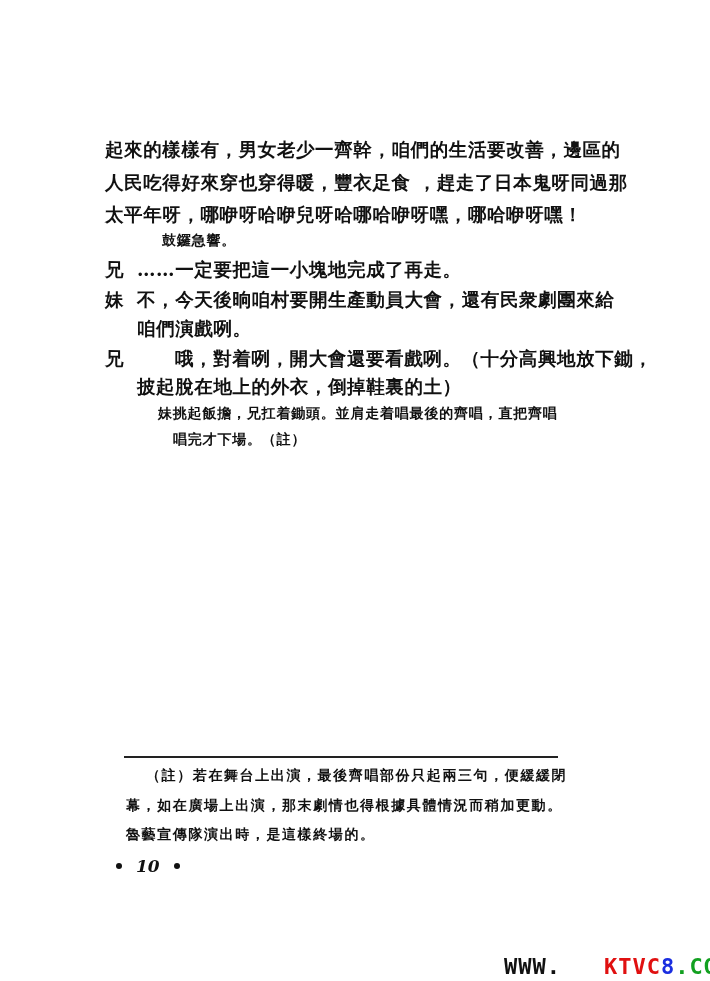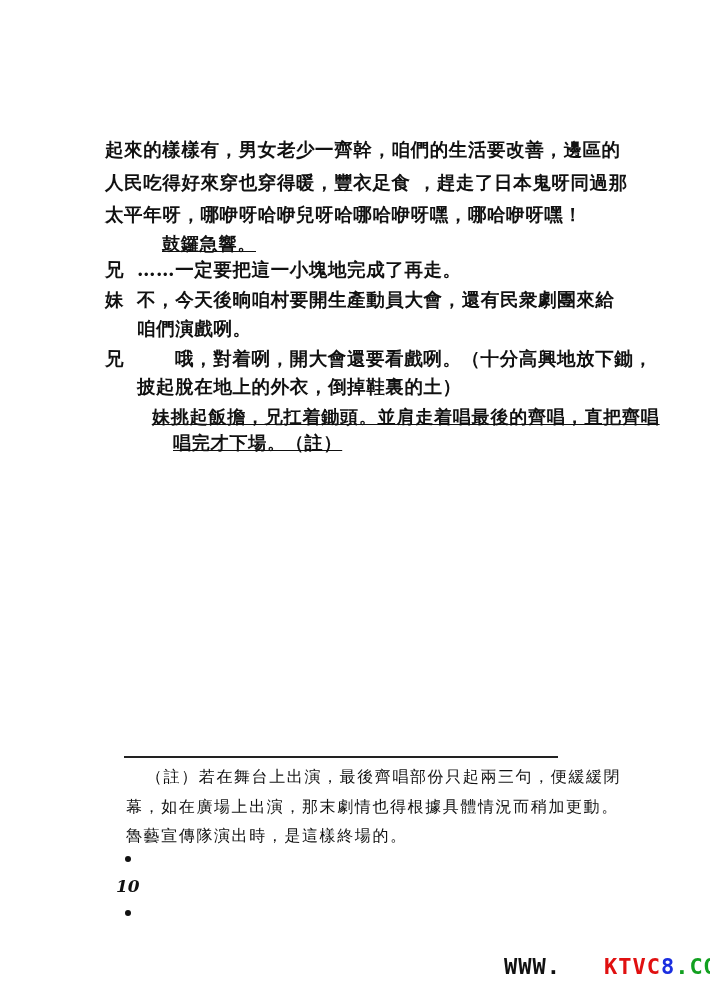--- a/index.html
+++ b/index.html
@@ -15,50 +15,49 @@
   .line {
     position: absolute;
     white-space: nowrap;
     font-size: 18.5px;
     letter-spacing: 0.6px;
     font-weight: 600;
   }
   .stage {
     position: absolute;
     white-space: nowrap;
-    font-size: 18px;
+    font-size: 14px;
     font-weight: 700;
     letter-spacing: 0.8px;
-    text-decoration: underline;
   }
   .speaker {
     position: absolute;
     font-size: 18.5px;
     font-weight: 700;
   }
   .rule {
     position: absolute;
     left: 124px; top: 756px;
     width: 434px; height: 2px;
     background: #222;
   }
   .note {
     position: absolute;
     white-space: nowrap;
-    font-size: 16px;
-    font-weight: 400;
+    font-size: 14px;
+    font-weight: 700;
     letter-spacing: 1.6px;
   }
   .pagenum {
     position: absolute;
     left: 116px; top: 856px;
     font-size: 17px;
     font-style: italic;
     font-weight: 700;
-    display: flex; align-items: center; gap: 14px; flex-direction: column;
+    display: flex; align-items: center; gap: 14px;
   }
   .dot { width: 6px; height: 6px; border-radius: 50%; background: #111; display: inline-block; }
   .watermark {
     position: absolute;
     left: 504px; top: 954px;
     font-family: "DejaVu Sans Mono", "Liberation Mono", monospace;
     font-size: 22px;
     font-weight: 700;
     letter-spacing: 1px;
     text-transform: uppercase;
@@ -80,21 +79,21 @@
   <div class="line" style="left:137px; top:257px;">……一定要把這一小塊地完成了再走。</div>
 
   <div class="speaker" style="left:105px; top:287px;">妹</div>
   <div class="line" style="left:137px; top:287px;">不，今天後晌咱村要開生產動員大會，還有民衆劇團來給</div>
   <div class="line" style="left:137px; top:316px;">咱們演戲咧。</div>
 
   <div class="speaker" style="left:105px; top:346px;">兄</div>
   <div class="line" style="left:137px; top:346px;padding-left:38px;">哦，對着咧，開大會還要看戲咧。（十分高興地放下鋤，</div>
   <div class="line" style="left:137px; top:374px;">披起脫在地上的外衣，倒掉鞋裏的土）</div>
 
-  <div class="stage" style="left:152px; top:405px;">妹挑起飯擔，兄扛着鋤頭。並肩走着唱最後的齊唱，直把齊唱</div>
+  <div class="stage" style="left:158px; top:405px;">妹挑起飯擔，兄扛着鋤頭。並肩走着唱最後的齊唱，直把齊唱</div>
   <div class="stage" style="left:145px; top:431px;padding-left:28px;">唱完才下場。（註）</div>
 
   <div class="rule"></div>
 
   <div class="note" style="left:146px; top:767px;">（註）若在舞台上出演，最後齊唱部份只起兩三句，便緩緩閉</div>
   <div class="note" style="left:126px; top:797px;">幕，如在廣場上出演，那末劇情也得根據具體情況而稍加更動。</div>
   <div class="note" style="left:126px; top:826px;text-align:right;">魯藝宣傳隊演出時，是這樣終場的。</div>
 
   <div class="pagenum">
     <span class="dot"></span>

